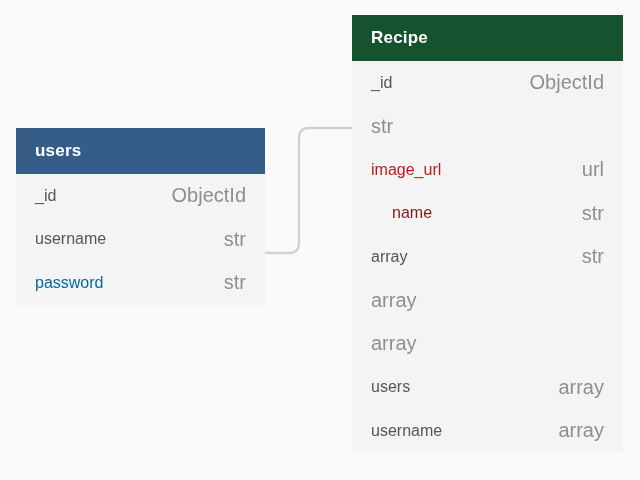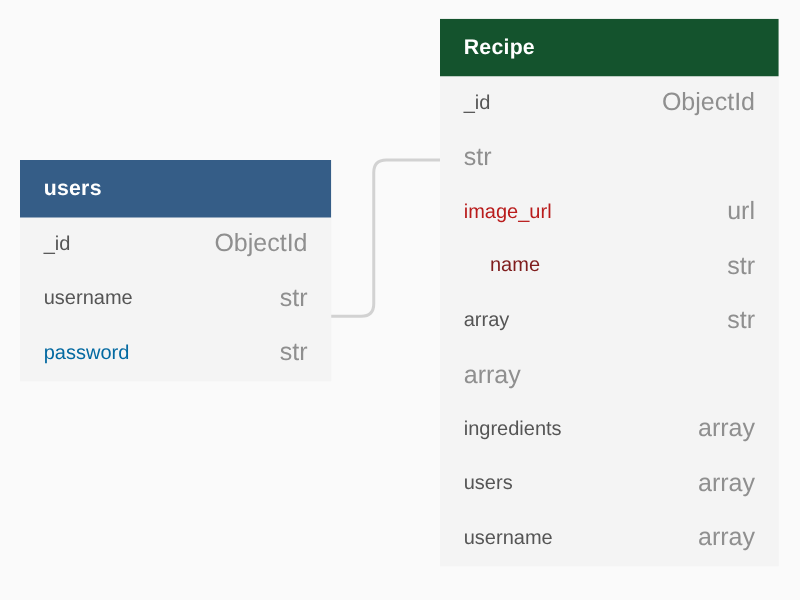--- a/index.html
+++ b/index.html
@@ -120,21 +120,20 @@
         <span class="field-type" style="color: rgb(143, 143, 143);">str</span>
       </div>
       <div class="field-row">
         <span class="field-name" style="color: rgb(85, 85, 85);">array</span>
         <span class="field-type" style="color: rgb(143, 143, 143);">str</span>
       </div>
       <div class="field-row">
         <span class="field-type" style="color: rgb(143, 143, 143);">array</span>
       </div>
       <div class="field-row">
-        <span class="field-name" style="color: rgb(85, 85, 85);">ingredients</span>
         <span class="field-type" style="color: rgb(143, 143, 143);">array</span>
       </div>
       <div class="field-row">
         <span class="field-name" style="color: rgb(85, 85, 85);">users</span>
         <span class="field-type" style="color: rgb(143, 143, 143);">array</span>
       </div>
       <div class="field-row">
         <span class="field-name" style="color: rgb(85, 85, 85);">username</span>
         <span class="field-type" style="color: rgb(143, 143, 143);">array</span>
       </div>

